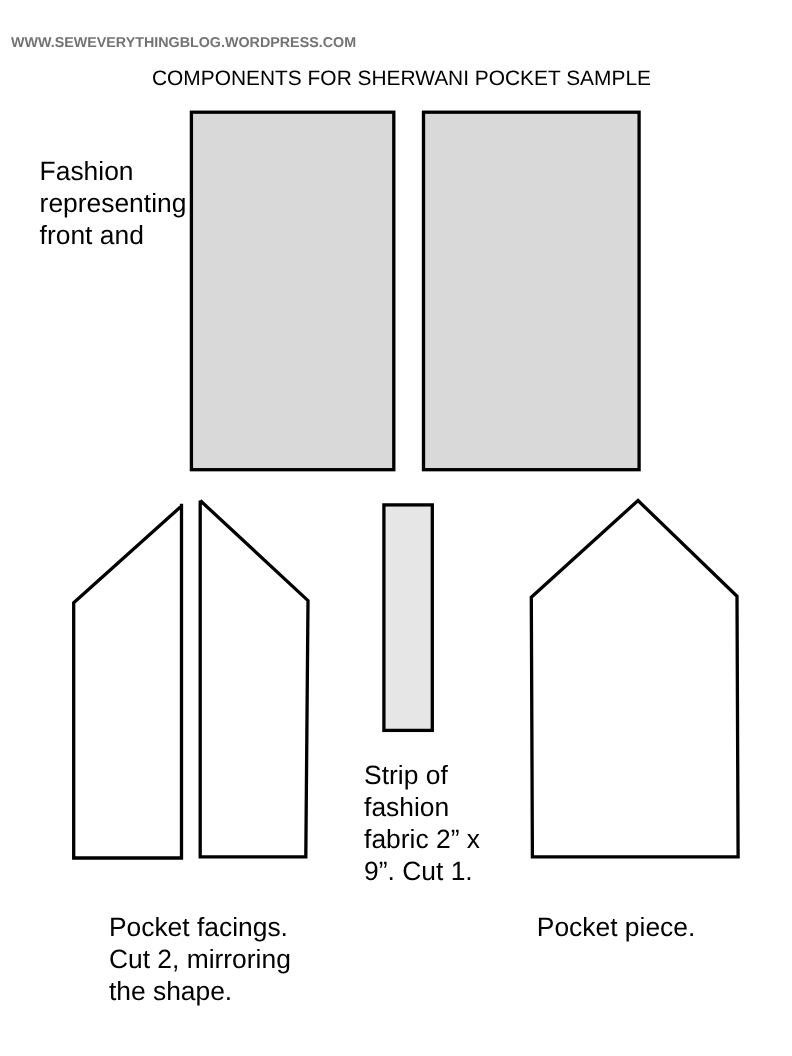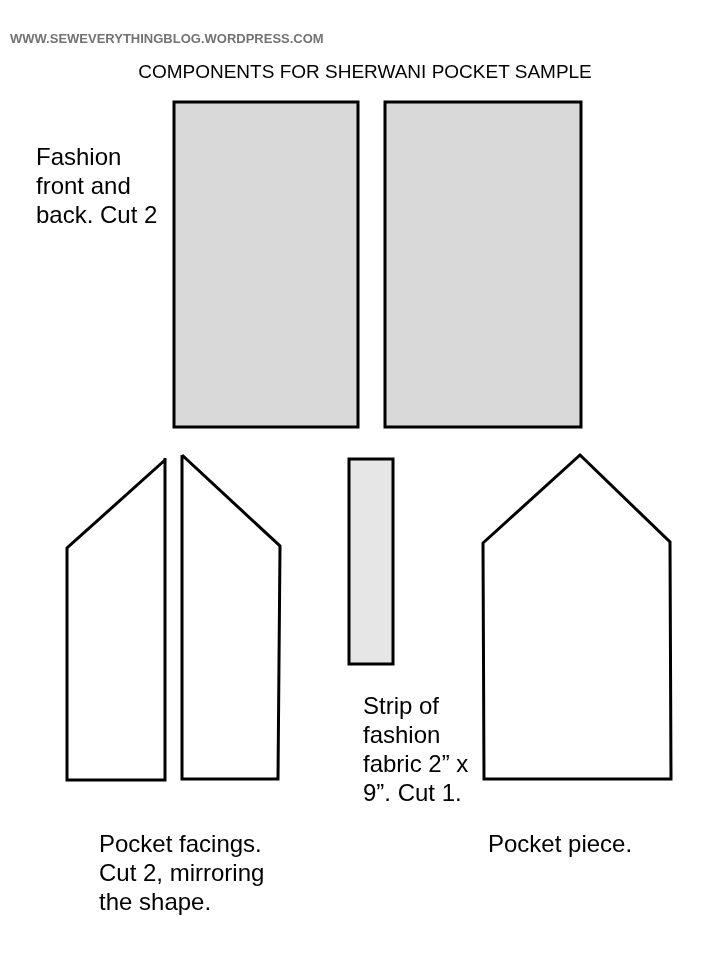--- a/index.html
+++ b/index.html
@@ -27,25 +27,25 @@
 
   <polyline points="182,455 182,779 278,779 280,546 182,455" fill="none" stroke="#000" stroke-width="3"></polyline>
 
   <rect x="349" y="459" width="44" height="205" fill="#e7e6e6" stroke="#000" stroke-width="3"></rect>
 
   <polygon points="483,543 580,455 670,542 671,779 484,779" fill="none" stroke="#000" stroke-width="3"></polygon>
 </svg>
 
 <div class="label" style="left:36px; top:142px;">
   <div>Fashion</div>
+  <div>representing</div>
   <div>front and</div>
-  <div>back. Cut 2</div>
 </div>
 
-<div class="label" style="left:331px; top:691px;margin-left:32px;">
+<div class="label" style="left:331px; top:691px;">
   <div>Strip of</div>
   <div>fashion</div>
   <div>fabric 2” x</div>
   <div>9”. Cut 1.</div>
 </div>
 
 <div class="label" style="left:99px; top:829px;">
   <div>Pocket facings.</div>
   <div>Cut 2, mirroring</div>
   <div>the shape.</div>

